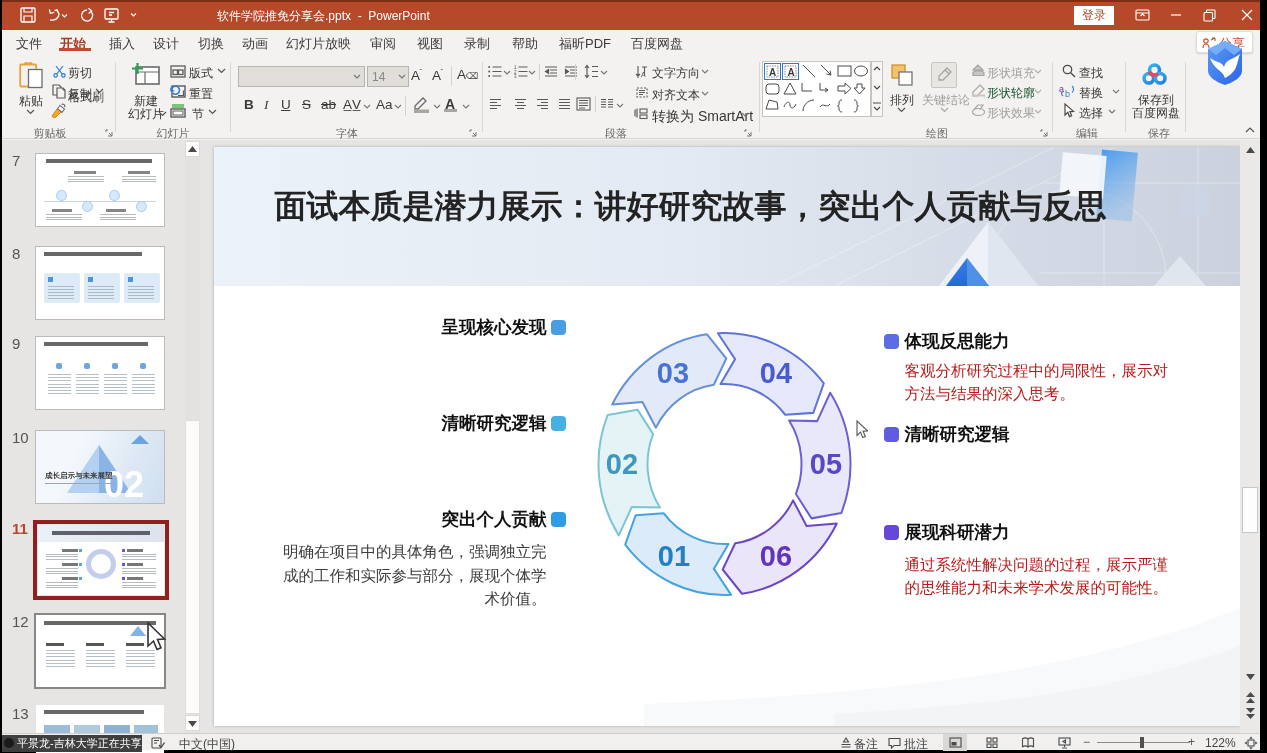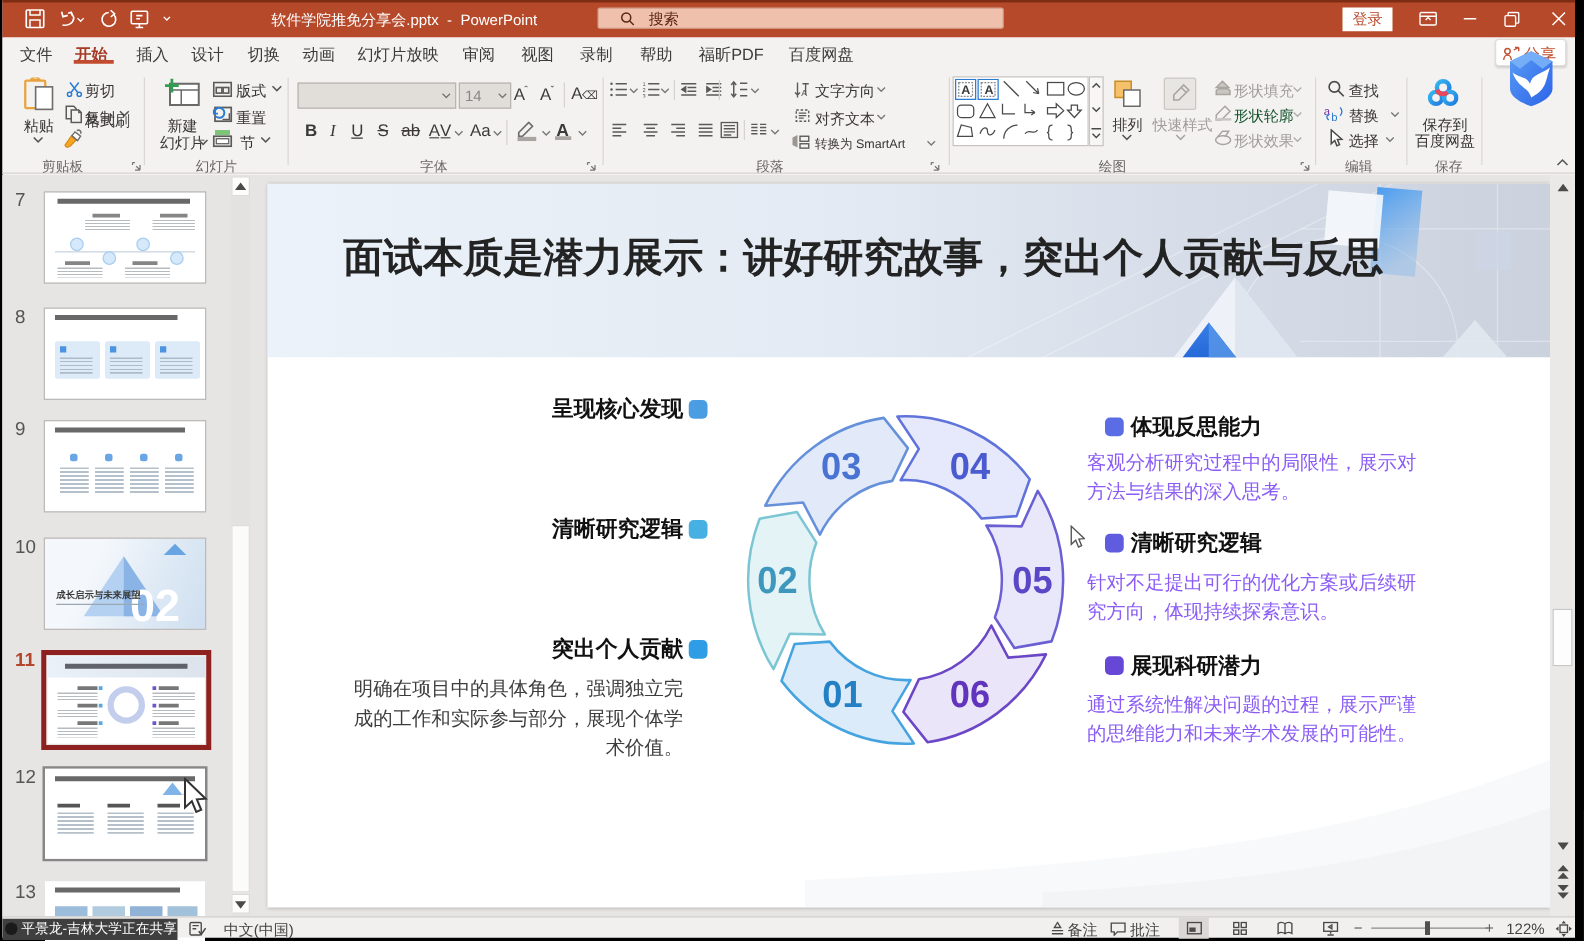--- a/index.html
+++ b/index.html
@@ -33,21 +33,21 @@
 #statusbar{position:absolute;left:0;top:733px;width:1258px;height:17px;background:#f2f0ef;border-top:1px solid #d0cecb;font-size:12px;color:#444}
 .thumbnum{position:absolute;left:10px;font-size:15px;color:#555}
 .thumb{position:absolute;left:34px;width:128px;height:72px;background:#fff;outline:1px solid #bdbbb9}
 #slidetitle{left:0;top:38px;width:954px;text-align:center;font-size:32px;font-weight:bold;color:#232323;letter-spacing:0px;white-space:nowrap}
 .lhead{position:absolute;right:674px;font-size:17.5px;font-weight:bold;color:#111;white-space:nowrap}
 .lhead i,.rhead i{display:inline-block;width:15px;height:15px;border-radius:4px;vertical-align:-2px}
 .lhead i{margin-left:4px}
 .rhead i{margin-right:6px}
 .lbody{position:absolute;right:693px;font-size:15.5px;line-height:23.5px;color:#3d3d3d;text-align:right;white-space:nowrap}
 .rhead{position:absolute;left:670px;font-size:17.5px;font-weight:bold;color:#111;white-space:nowrap}
-.rbody{position:absolute;left:656px;font-size:15.5px;line-height:23px;color:#8b5cf6;white-space:nowrap}
+.rbody{position:absolute;left:691px;font-size:15.5px;line-height:23px;color:#b91c1c;white-space:nowrap}
 .tc{position:absolute;width:11px;height:11px;border-radius:50%;background:#d6e9fb;border:1px solid #a8cdf0}
 .tt{position:absolute;background:repeating-linear-gradient(180deg,#a4aab0 0 1px,transparent 1px 2.5px);opacity:.8}
 .tcard{position:absolute;top:26px;width:36px;height:30px;background:#ddeaf8;border-radius:2px}
 .tcard:before{content:"";position:absolute;left:4px;top:4px;width:5px;height:5px;background:#4d94e0}
 .tcard:after{content:"";position:absolute;left:4px;top:13px;width:26px;height:13px;background:repeating-linear-gradient(180deg,#9cabb8 0 1px,transparent 1px 3px);opacity:.75}
 .tcol{position:absolute;top:26px;width:24px;height:36px}
 .tcol:before{content:"";position:absolute;left:8px;top:0;width:6px;height:6px;border-radius:2px;background:#5a9ce2;opacity:.9}
 .tcol:after{content:"";position:absolute;left:0;top:11px;width:23px;height:22px;background:repeating-linear-gradient(180deg,#9cabb8 0 1px,transparent 1px 3.2px);opacity:.75}
 .tcol2{position:absolute;top:28px;width:30px;height:26px}
 .tcol2:before{content:"";position:absolute;left:0;top:0;width:18px;height:3px;background:#555}
@@ -64,24 +64,20 @@
           <path d="M36.5 3.6 39 2.8l.8 2.6" fill="none"></path>
           <path d="M30.8 2.8v4h4" fill="none" transform="translate(1,-1) rotate(-15 33 5)"></path>
       <path d="M44 7.5l2.5 2.5 2.5-2.5" stroke-width="1.1"></path>
       <path d="M69 3a5.5 5.5 0 1 0 4 1.6" fill="none"></path>
           <path d="M70.5 1.2 73.6 4l-3 2.6" fill="none"></path>
       <rect x="87" y="2" width="13" height="10" rx="1"></rect>
           <path d="M91 5.5h5M91 8h3M93.5 12v3M90.5 15h6"></path>
       <path d="M113 6.5l2.5 2.5 2.5-2.5" stroke-width="1.1"></path>
     </svg>
     <div id="doctitle"><span style="margin-left:215px">软件学院推免分享会.pptx&nbsp;&nbsp;-&nbsp;&nbsp;PowerPoint</span></div>
-    <div id="searchbox"><svg class="abs" style="left:17px;top:2px" width="12" height="12" viewBox="0 0 12 12" fill="none" stroke="#5c2415" stroke-width="1.2">
-            <circle cx="5" cy="5" r="3.6"></circle>
-            <path d="M7.8 7.8 11 11"></path>
-          </svg><span style="margin-left:40px">搜索</span></div>
     <div id="loginbtn">登录</div>
     <svg class="abs" style="left:1133px;top:9px" width="16" height="12" viewBox="0 0 16 12" fill="none" stroke="#fff" stroke-width="1.1">
           <rect x="1" y="1" width="13" height="10" rx="1"></rect>
           <path d="M1 4h13M5.5 7l2-2 2 2"></path>
         </svg>
     <svg class="abs" style="left:1168px;top:14px" width="12" height="2" viewBox="0 0 12 2" stroke="#fff" stroke-width="1.2">
           <path d="M1 1h10"></path>
         </svg>
     <svg class="abs" style="left:1201px;top:9px" width="13" height="13" viewBox="0 0 13 13" fill="none" stroke="#fff" stroke-width="1.1">
           <rect x="1" y="3.5" width="8.5" height="8.5" rx="1"></rect>
@@ -298,21 +294,21 @@
           </svg>
     <div class="btnlabel abs" style="left:650px;top:31px">对齐文本</div>
     <svg class="abs" style="left:699px;top:35px" width="8" height="5" viewBox="0 0 8 5" fill="none" stroke="#777" stroke-width="1.1">
             <path d="M1 1l3 3 3-3"></path>
           </svg>
     <svg class="abs" style="left:631px;top:51px" width="15" height="13" viewBox="0 0 15 13" fill="none" stroke="#5a5a5a" stroke-width="1.1">
             <path d="M1 3 5 1v10L1 9z" fill="#9a9792" stroke="none"></path>
             <rect x="7" y="2" width="7" height="4"></rect>
             <rect x="7" y="8" width="7" height="3.5"></rect>
           </svg>
-    <div class="btnlabel abs" style="left:650px;top:52px;font-size:10px">转换为 SmartArt</div>
+    <div class="btnlabel abs" style="left:650px;top:52px;font-size:14px">转换为 SmartArt</div>
     <svg class="abs" style="left:739px;top:56px" width="8" height="5" viewBox="0 0 8 5" fill="none" stroke="#777" stroke-width="1.1">
             <path d="M1 1l3 3 3-3"></path>
           </svg>
     <div class="glabel" style="left:574px">段落</div>
     <svg class="abs" style="left:742px;top:73px" width="8" height="8" viewBox="0 0 8 8" fill="none" stroke="#777" stroke-width="1">
             <path d="M1 1v2M1 1h2M7 7H3M7 7V3M4 4l3 3"></path>
           </svg>
     <div class="gsep" style="left:757px"></div>
     
     <div class="abs" style="left:760px;top:5px;width:109px;height:56px;background:#fff;border:1px solid #c6c3c0"></div>
@@ -350,21 +346,21 @@
     </svg>
     <div class="btnlabel abs" style="left:888px;top:36px">排列</div>
     <svg class="abs" style="left:895px;top:51px" width="9" height="6" viewBox="0 0 9 6" fill="none" stroke="#555" stroke-width="1.2">
             <path d="M1 1l3.5 3.5L8 1"></path>
           </svg>
     <div class="abs" style="left:929px;top:6px;width:26px;height:26px;background:#e8e6e3;border:1px solid #c9c6c2;border-radius:2px"></div>
     <svg class="abs" style="left:933px;top:10px" width="18" height="18" viewBox="0 0 18 18" fill="none" stroke="#a8a5a0" stroke-width="1.3">
             <path d="M12 2l4 4-8 8H4v-4z"></path>
             <path d="M10 4l4 4"></path>
           </svg>
-    <div class="btnlabel abs" style="left:920px;top:36px;color:#a09d99">快速样式</div>
+    <div class="btnlabel abs" style="left:920px;top:36px;color:#a09d99">关键结论</div>
     <svg class="abs" style="left:938px;top:51px" width="9" height="6" viewBox="0 0 9 6" fill="none" stroke="#a8a5a0" stroke-width="1.2">
             <path d="M1 1l3.5 3.5L8 1"></path>
           </svg>
     <svg class="abs" style="left:969px;top:8px" width="15" height="13" viewBox="0 0 15 13" fill="none" stroke="#a8a5a0" stroke-width="1.2">
             <path d="M7 1 2 6h10z M2 8.5l2-1.5h7l2 1.5v3H2z" fill="#c9c6c2" stroke="#a8a5a0"></path>
           </svg>
     <div class="abs btnlabel" style="left:985px;top:9px;color:#a09d99">形状填充</div>
     <svg class="abs" style="left:1032px;top:13px" width="8" height="5" viewBox="0 0 8 5" fill="none" stroke="#b0ada8" stroke-width="1.1">
             <path d="M1 1l3 3 3-3"></path>
           </svg>
@@ -377,21 +373,21 @@
             <path d="M1 1l3 3 3-3"></path>
           </svg>
     <svg class="abs" style="left:969px;top:48px" width="15" height="13" viewBox="0 0 15 13" fill="none" stroke="#a8a5a0" stroke-width="1.2">
             <ellipse cx="7.5" cy="8" rx="6" ry="3.5"></ellipse>
             <path d="M3 5.5 7 1h5l-3 4.5"></path>
           </svg>
     <div class="abs btnlabel" style="left:985px;top:49px;color:#a09d99">形状效果</div>
     <svg class="abs" style="left:1032px;top:53px" width="8" height="5" viewBox="0 0 8 5" fill="none" stroke="#b0ada8" stroke-width="1.1">
             <path d="M1 1l3 3 3-3"></path>
           </svg>
-    <div class="glabel" style="left:848px">绘图</div>
+    <div class="glabel" style="left:895px">绘图</div>
     <svg class="abs" style="left:1038px;top:73px" width="8" height="8" viewBox="0 0 8 8" fill="none" stroke="#777" stroke-width="1">
             <path d="M1 1v2M1 1h2M7 7H3M7 7V3M4 4l3 3"></path>
           </svg>
     <div class="gsep" style="left:1050px"></div>
     
     <svg class="abs" style="left:1060px;top:8px" width="14" height="14" viewBox="0 0 14 14" fill="none" stroke="#4a4a4a" stroke-width="1.3">
             <circle cx="5.5" cy="5.5" r="4.2"></circle>
             <path d="M8.7 8.7 13 13"></path>
           </svg>
     <div class="btnlabel abs" style="left:1077px;top:9px">查找</div>
@@ -596,21 +592,20 @@
         <path d="M1026 42 C 880 100 720 125 430 138 L430 160 L1026 160 Z" fill="#f3f4f6" opacity=".55"></path>
         <path d="M1026 80 C 910 122 800 138 620 148 L620 160 L1026 160 Z" fill="#eff0f3" opacity=".55"></path>
       </svg>
       <div class="lhead" style="top:168px"><span>呈现核心发现</span><i style="background:#4b9de2"></i></div>
       <div class="lhead" style="top:264px"><span>清晰研究逻辑</span><i style="background:#47b0e2"></i></div>
       <div class="lhead" style="top:360px"><span>突出个人贡献</span><i style="background:#2f9ce6"></i></div>
       <div class="lbody" style="top:393px">明确在项目中的具体角色，强调独立完<br>成的工作和实际参与部分，展现个体学<br>术价值。</div>
       <div class="rhead" style="top:182px"><i style="background:#5b6de4"></i><span>体现反思能力</span></div>
       <div class="rbody" style="top:212px">客观分析研究过程中的局限性，展示对<br>方法与结果的深入思考。</div>
       <div class="rhead" style="top:275px"><i style="background:#5f5ce0"></i><span>清晰研究逻辑</span></div>
-      <div class="rbody" style="top:308px">针对不足提出可行的优化方案或后续研<br>究方向，体现持续探索意识。</div>
       <div class="rhead" style="top:373px"><i style="background:#6747d6"></i><span>展现科研潜力</span></div>
       <div class="rbody" style="top:406px">通过系统性解决问题的过程，展示严谨<br>的思维能力和未来学术发展的可能性。</div>
       <svg class="abs" style="left:370px;top:176px;transform:scaleY(1.0395);transform-origin:50% 50%" width="281" height="281" viewBox="0 0 281 281" id="ringsvg">
               <path d="M147.1 266.8A126.0 126.0 0 0 1 41.2 218.6L51.7 190.2L79.8 188.4A77.0 77.0 0 0 0 144.5 217.9L129.9 241.9Z" fill="#dcebfa" stroke="#45a3df" stroke-width="2" stroke-linejoin="round"></path>
         <text x="90" y="239" font-size="29" font-weight="bold" fill="#2380c4" text-anchor="middle" font-family="Liberation Sans,sans-serif">01</text>
         <path d="M34.8 209.6A126.0 126.0 0 0 1 23.7 93.8L53.5 88.7L69.1 112.2A77.0 77.0 0 0 0 75.9 182.9L47.8 182.3Z" fill="#e4f4f6" stroke="#7cc5d3" stroke-width="2" stroke-linejoin="round"></path>
         <text x="38" y="151" font-size="29" font-weight="bold" fill="#3f97be" text-anchor="middle" font-family="Liberation Sans,sans-serif">02</text>
         <path d="M28.2 83.8A126.0 126.0 0 0 1 123.0 16.2L142.3 39.5L129.8 64.7A77.0 77.0 0 0 0 71.9 106.0L58.4 81.3Z" fill="#e2eafa" stroke="#6590da" stroke-width="2" stroke-linejoin="round"></path>
         <text x="89" y="63" font-size="29" font-weight="bold" fill="#4973d2" text-anchor="middle" font-family="Liberation Sans,sans-serif">03</text>
         <path d="M133.9 15.2A126.0 126.0 0 0 1 239.8 63.4L229.3 91.8L201.2 93.6A77.0 77.0 0 0 0 136.5 64.1L151.1 40.1Z" fill="#e6e9fb" stroke="#6073da" stroke-width="2" stroke-linejoin="round"></path>

